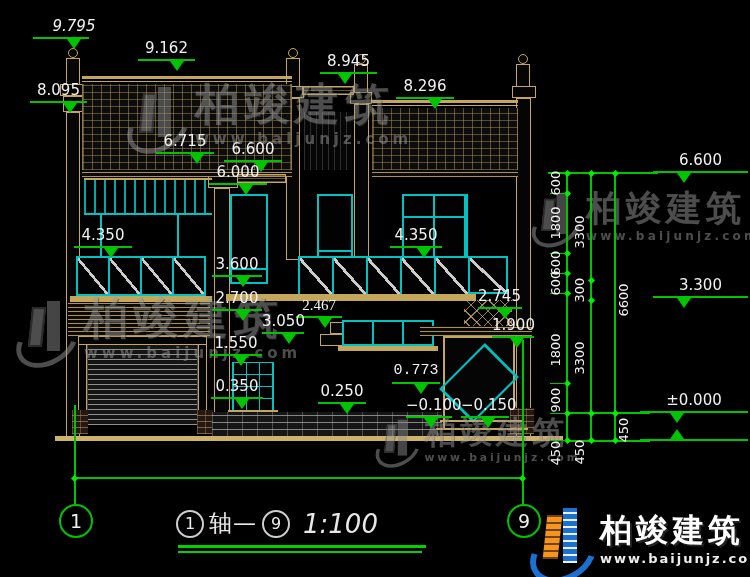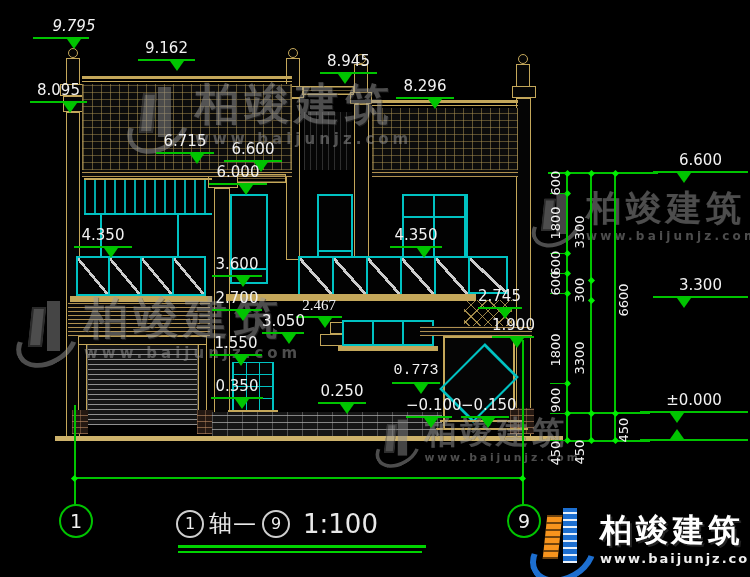--- a/index.html
+++ b/index.html
@@ -48,21 +48,21 @@
           color:#f2f2f2;font-size:13px;}
   .tri-down{position:absolute;width:0;height:0;border-left:7px solid transparent;border-right:7px solid transparent;border-top:10px solid #00c400;}
   .tri-up{position:absolute;width:0;height:0;border-left:7px solid transparent;border-right:7px solid transparent;border-bottom:10px solid #00c400;}
   .bubble{position:absolute;border-radius:50%;border:2px solid #00c400;color:#f0f0f0;font-size:19px;
           display:flex;align-items:center;justify-content:center;background:#000;}
   
   .title-block{position:absolute;left:176px;top:508px;display:flex;align-items:center;gap:5px;color:#e8e8e8;}
   .tcirc{display:inline-flex;width:24px;height:24px;border:2px solid #cfcfcf;border-radius:50%;
          align-items:center;justify-content:center;font-size:16px;color:#eee;flex:none;}
   .ttext{font-size:23px;letter-spacing:1px;white-space:nowrap;}
-  .tscale{font-size:26px;margin-left:8px;}
+  .tscale{font-size:26px;margin-left:8px;font-style:italic;}
   
   .wm{position:absolute;display:flex;align-items:center;gap:10px;opacity:.5;transform-origin:top left;}
   .wm-logo{position:relative;width:60px;height:64px;flex:none;}
   .wm-swoosh{position:absolute;left:0;top:22px;width:56px;height:36px;border:5px solid #9a9a9a;border-radius:50%;
              border-top-color:transparent;border-right-color:transparent;transform:rotate(-30deg);}
   .wm-b1{position:absolute;left:16px;top:10px;width:14px;height:40px;background:#9a9a9a;transform:skewX(-6deg);
          box-shadow:inset 0 0 0 2px #555;}
   .wm-b2{position:absolute;left:33px;top:4px;width:13px;height:50px;background:#8a8a8a;}
   .wm-brand{color:#9a9a9a;font-size:44px;font-weight:bold;letter-spacing:6px;line-height:1;white-space:nowrap;
             text-shadow:1px 1px 0 #333;}

